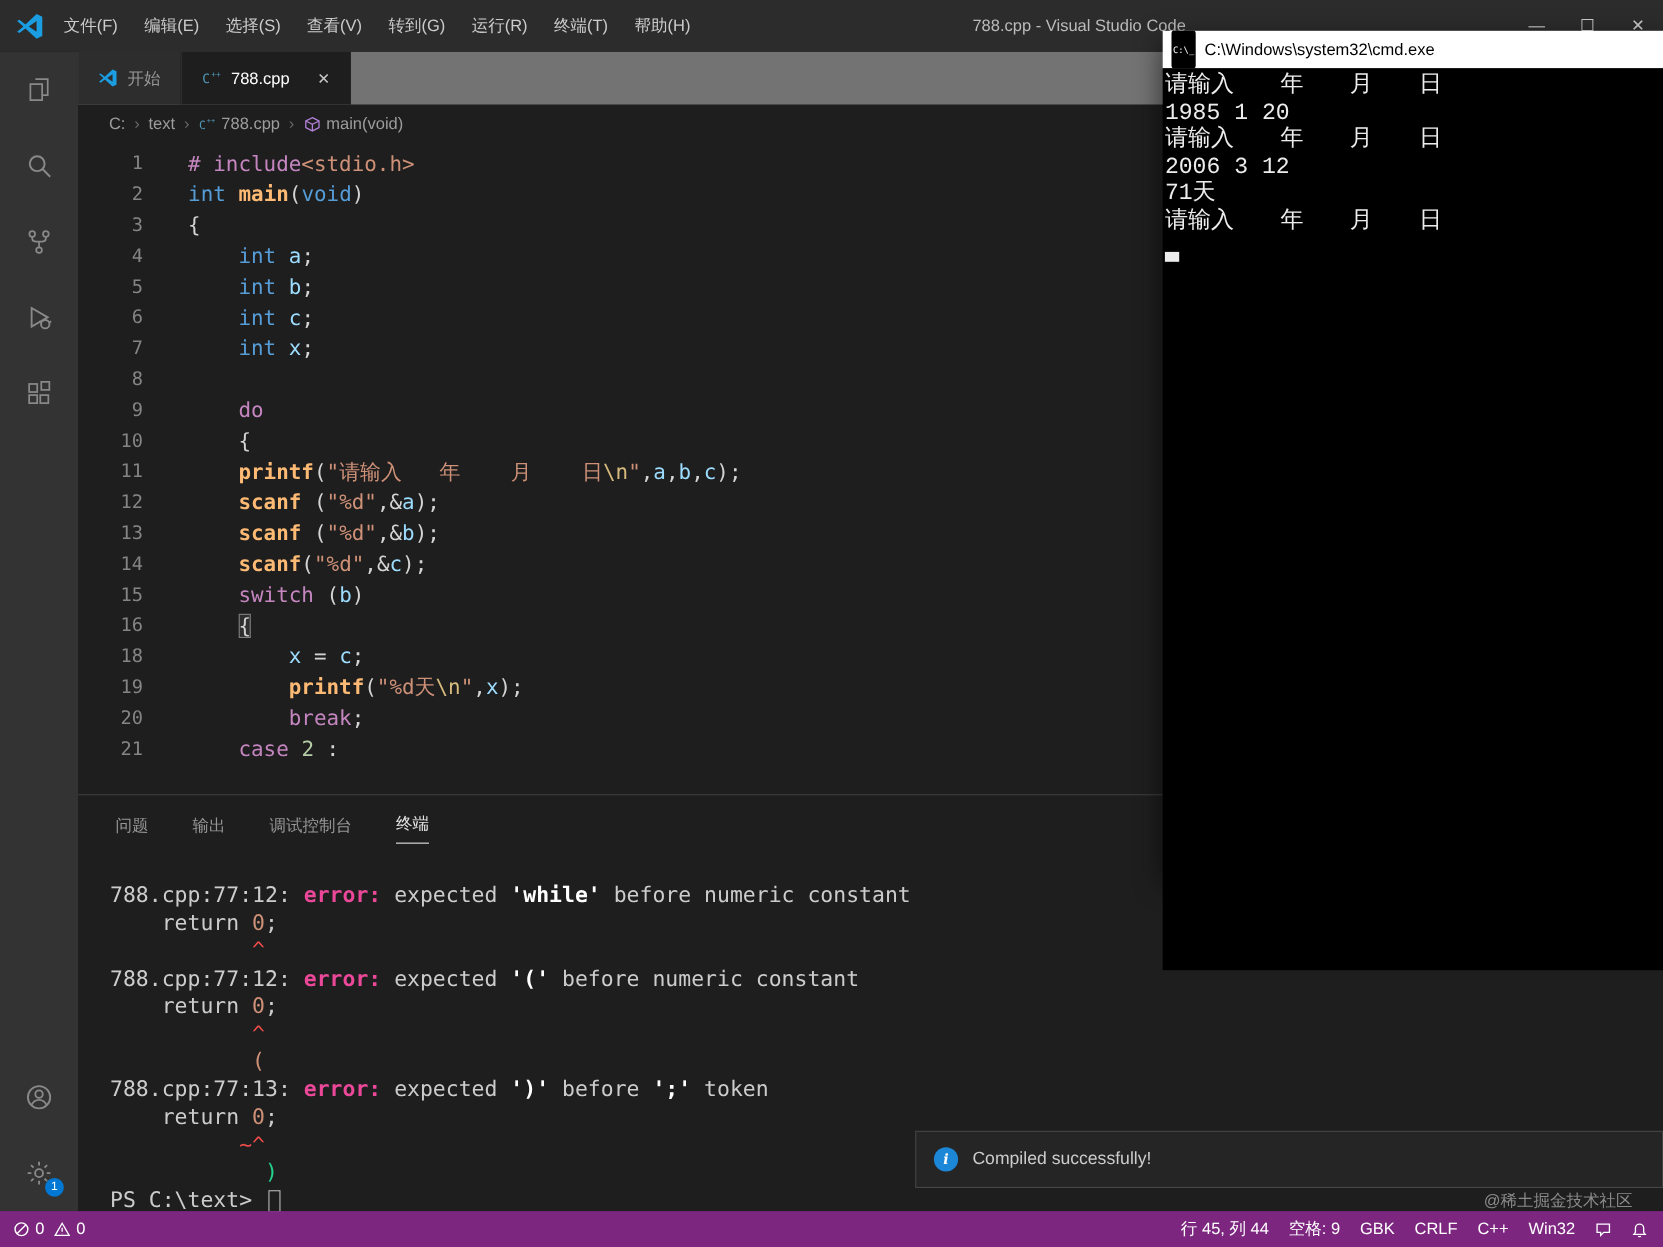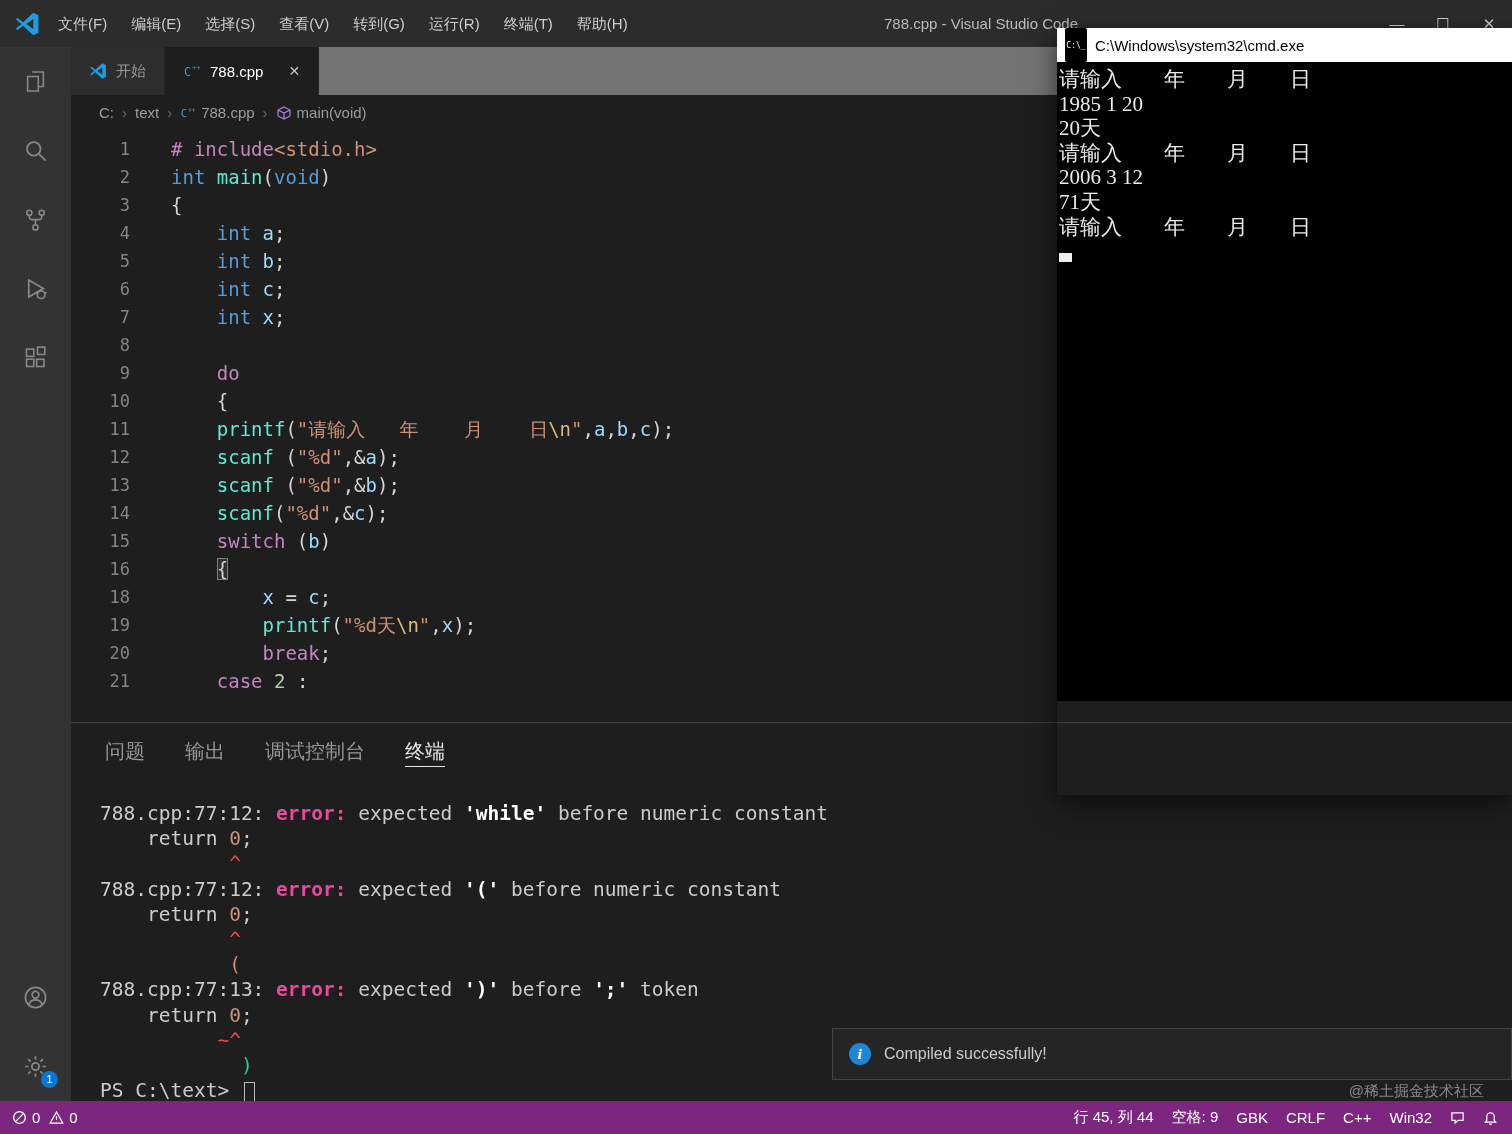--- a/index.html
+++ b/index.html
@@ -38,44 +38,44 @@
   .bc-item { display:flex; align-items:center; gap:5px; }
   .bc-icon svg { width:16px; height:16px; }
   .bc-sep { color:#6a6a6a; font-size:15px; }
 
   
   .editor { position:absolute; left:71px; top:130px; right:0; height:592px; background:#1e1e1e; overflow:hidden; padding-top:5px; z-index:1; }
   .code-line { display:flex; height:28px; line-height:28px; white-space:pre;
     font-family:"DejaVu Sans Mono","Liberation Mono",monospace; font-size:19px; }
   .ln { flex:none; width:59px; text-align:right; color:#858585; font-size:17px; }
   .lc { padding-left:41px; color:#d4d4d4; }
-  .tk-pre { color:#c586c0; } .tk-kw { color:#569cd6; } .tk-fn { color:#5eead4; }
+  .tk-pre { color:#c586c0; } .tk-kw { color:#569cd6; } .tk-fn { color:#fdba74;font-weight:bold; }
   .tk-str { color:#ce9178; } .tk-esc { color:#d7ba7d; } .tk-num { color:#b5cea8; }
   .tk-var { color:#9cdcfe; } .tk-pln { color:#d4d4d4; }
   .tk-brk { color:#d4d4d4; outline:1px solid #7f7f7f; outline-offset:-1px; background:rgba(100,100,100,.25); }
 
   
   .panel { position:absolute; left:71px; top:722px; right:0; bottom:33px; background:#1e1e1e; border-top:1px solid #3f3f3f; z-index:2; }
-  .panel-tabs { display:flex; gap:40px; padding:15px 0 0 34px; font-size:20px; color:#969696; height:44px; }
+  .panel-tabs { display:flex; gap:40px; padding:15px 0 0 34px; font-size:15px; color:#969696; height:44px;align-items:flex-end; }
   .panel-tab { padding-bottom:7px; }
   .panel-tab.active { color:#e7e7e7; border-bottom:1px solid #e7e7e7; }
   .terminal { padding:34px 0 0 29px; white-space:pre; color:#cccccc;
     font-family:"DejaVu Sans Mono","Liberation Mono",monospace; font-size:19.5px; line-height:25.2px; }
   .tt-pln { color:#cccccc; } .tt-err { color:#ec4899; font-weight:bold; }
   .tt-hl { color:#ffffff; font-weight:bold; } .tt-lit { color:#ce9178; }
   .tt-caret { color:#f14c4c; } .tt-fixo { color:#ce9178; } .tt-fixg { color:#23d18b; }
   .t-cursor { display:inline-block; width:11px; height:20px; border:1px solid #b9b9b9; margin-left:3px; vertical-align:text-bottom; }
 
   
   .cmd { position:absolute; left:1057px; top:28px; width:455px; height:767px; z-index:50; box-shadow:0 8px 24px rgba(0,0,0,.6); }
   .cmd-titlebar { height:34px; background:#ffffff; display:flex; align-items:center; gap:8px; padding-left:8px; font-size:15px; color:#000; }
   .cmd-ic { width:22px; height:34px; background:#000; border-radius:2px; color:#fff; font-size:8px;
     font-family:"DejaVu Sans Mono",monospace; display:flex; align-items:center; justify-content:center; flex:none; }
-  .cmd-body { background:#000; height:639px; padding:5px 0 0 2px; color:#ececec; white-space:pre;
-    font-family:Liberation Serif, serif; font-size:21px; line-height:24.6px; }
+  .cmd-body { background:#000; height:820px; padding:5px 0 0 2px; color:#ececec; white-space:pre;
+    font-family:Liberation Mono, monospace; font-size:21px; line-height:24.6px; }
   .cmd-cursor { width:13px; height:9px; background:#ececec; margin-top:14px; }
 
   
   .toast { position:absolute; left:832px; top:1028px; width:680px; height:52px; background:#252526; border:1px solid #454545;
     display:flex; align-items:center; gap:13px; padding-left:16px; z-index:40; font-size:16px; color:#cccccc; }
   .toast-icon { width:22px; height:22px; border-radius:50%; background:#1c87d6; color:#fff; display:flex; align-items:center;
     justify-content:center; font-size:13px; font-weight:bold; font-style:italic; font-family:"DejaVu Serif",serif; flex:none; }
 
   .watermark { position:absolute; right:28px; top:1082px; font-size:15px; color:#8a8a8a; z-index:60; }
 
@@ -267,21 +267,21 @@
       <span class="panel-tab active">终端</span>
     </div>
   <div class="terminal" id="terminal"><div class="t-line"><span class="tt-pln">788.cpp:77:12: </span><span class="tt-err">error: </span><span class="tt-pln">expected </span><span class="tt-hl">'while'</span><span class="tt-pln"> before numeric constant</span></div><div class="t-line"><span class="tt-pln">    return </span><span class="tt-lit">0</span><span class="tt-pln">;</span></div><div class="t-line"><span class="tt-caret">           ^</span></div><div class="t-line"><span class="tt-pln">788.cpp:77:12: </span><span class="tt-err">error: </span><span class="tt-pln">expected </span><span class="tt-hl">'('</span><span class="tt-pln"> before numeric constant</span></div><div class="t-line"><span class="tt-pln">    return </span><span class="tt-lit">0</span><span class="tt-pln">;</span></div><div class="t-line"><span class="tt-caret">           ^</span></div><div class="t-line"><span class="tt-fixo">           (</span></div><div class="t-line"><span class="tt-pln">788.cpp:77:13: </span><span class="tt-err">error: </span><span class="tt-pln">expected </span><span class="tt-hl">')'</span><span class="tt-pln"> before </span><span class="tt-hl">';'</span><span class="tt-pln"> token</span></div><div class="t-line"><span class="tt-pln">    return </span><span class="tt-lit">0</span><span class="tt-pln">;</span></div><div class="t-line"><span class="tt-caret">          ~^</span></div><div class="t-line"><span class="tt-fixg">            )</span></div><div class="t-line"><span class="tt-pln">PS C:\text&gt; </span><span class="t-cursor"></span></div></div>
 </div>
 
 <div class="cmd">
   <div class="cmd-titlebar">
     <span class="cmd-ic">C:\_</span>
     <span>C:\Windows\system32\cmd.exe</span>
   </div>
-  <div class="cmd-body" id="cmd-body"><div class="cmd-line">请输入　　年　　月　　日</div><div class="cmd-line">1985 1 20</div><div class="cmd-line">20天</div><div class="cmd-line">请输入　　年　　月　　日</div><div class="cmd-line">2006 3 12</div><div class="cmd-line">71天</div><div class="cmd-line">请输入　　年　　月　　日</div><div class="cmd-cursor"></div></div>
+  <div class="cmd-body" id="cmd-body"><div class="cmd-line">请输入　　年　　月　　日</div><div class="cmd-line">1985 1 20</div><div class="cmd-line">请输入　　年　　月　　日</div><div class="cmd-line">2006 3 12</div><div class="cmd-line">71天</div><div class="cmd-line">请输入　　年　　月　　日</div><div class="cmd-cursor"></div></div>
 </div>
 
 <div class="toast">
   <span class="toast-icon">i</span>
   <span>Compiled successfully!</span>
 </div>
 
 <div class="watermark">@稀土掘金技术社区</div>
 
 <div class="statusbar">

